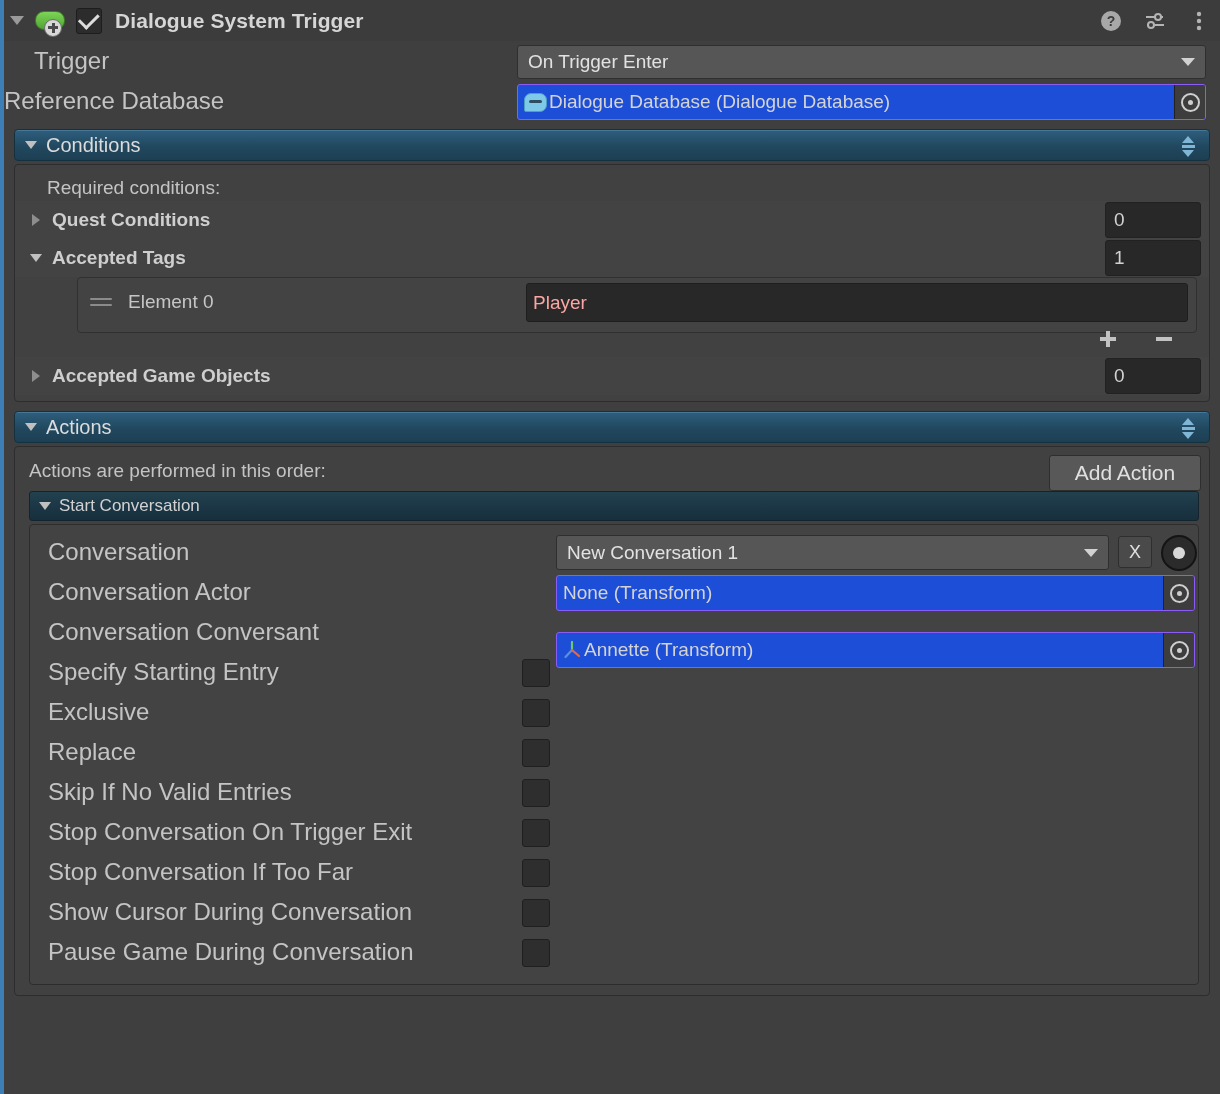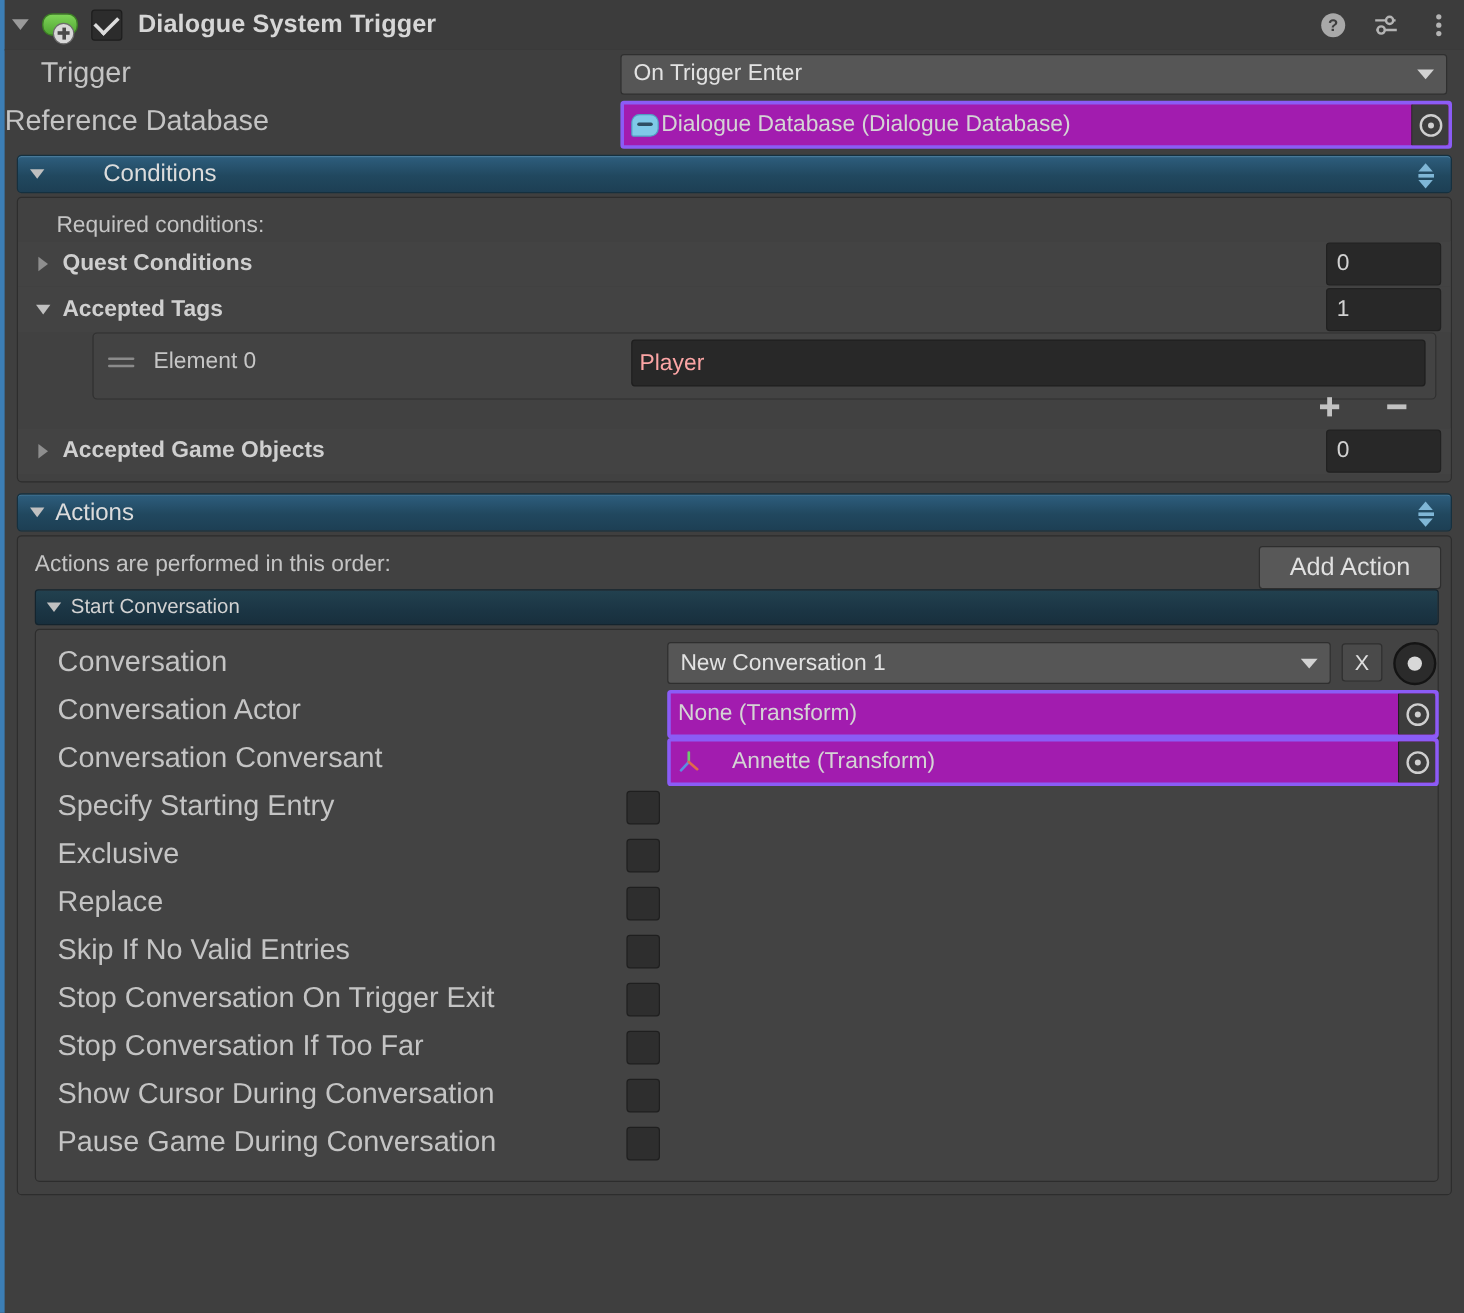--- a/index.html
+++ b/index.html
@@ -89,21 +89,21 @@
     display:flex;align-items:center;cursor:pointer;
   }
   .dropdown .dd-text{font-size:19px;color:#e2e2e2;padding-left:10px;flex:1;
     white-space:nowrap;overflow:hidden;}
   .dd-arrow{
     width:0;height:0;border-left:7px solid transparent;border-right:7px solid transparent;
     border-top:8px solid #d2d2d2;margin-right:10px;
   }
 
   .objfield{
-    position:absolute;border-radius:3px;background:#a21caf;border:3px solid #8b5cf6;
+    position:absolute;border-radius:3px;background:#1d4ed8;border:1px solid #8b5cf6;
     display:flex;align-items:center;cursor:pointer;
   }
   .objfield .of-text{font-size:19px;color:#d4d4d4;padding-left:6px;flex:1;
     white-space:nowrap;overflow:hidden;}
   .of-picker{
     width:30px;height:100%;display:flex;align-items:center;justify-content:center;
     background:#3d3d3d;border-left:1px solid #212121;border-radius:0 2px 2px 0;cursor:pointer;
   }
   .ring{width:15px;height:15px;border-radius:50%;border:2px solid #cfcfcf;
     display:flex;align-items:center;justify-content:center;}
@@ -267,21 +267,21 @@
         <div class="db-icon"></div>
         <div class="of-text" style="padding-left:2px;">Dialogue Database (Dialogue Database)</div>
         <div class="of-picker">
           <span class="ring">
               <i></i>
             </span>
         </div>
       </div>
     </div>
 
-    <div class="section-hd" style="margin-top:8px;width:1196px;gap:40px;">
+    <div class="section-hd" style="margin-top:8px;width:1196px;">
       <div class="shd-tri tri-down-sm"></div>
       <div class="shd-text">Conditions</div>
       <div class="reorder-handle">
         <div class="ro-up"></div>
           <div class="ro-bar"></div>
           <div class="ro-dn"></div>
       </div>
     </div>
 
     <div class="section-box" style="width:1196px;padding:8px 0 6px 0;">
@@ -392,21 +392,21 @@
             <div class="of-picker">
               <span class="ring">
                   <i></i>
                 </span>
             </div>
           </div>
         </div>
 
         <div class="prop-row" style="height:40px;padding-left:18px;">
           <div class="prop-label">Conversation Conversant</div>
-          <div class="objfield" style="left:526px;top:3px;width:637px;height:34px;gap:24px;">
+          <div class="objfield" style="left:526px;top:20px;width:637px;height:34px;">
             <div class="transform-icon">
               <svg width="19" height="18" viewBox="0 0 19 18">
                 <line x1="9" y1="9" x2="9" y2="1" stroke="#6ec96e" stroke-width="2.2" stroke-linecap="round"></line>
                 <line x1="9" y1="9" x2="2.5" y2="16" stroke="#5b8fe0" stroke-width="2.2" stroke-linecap="round"></line>
                 <line x1="9" y1="9" x2="16" y2="15" stroke="#e06a4b" stroke-width="2.2" stroke-linecap="round"></line>
               </svg>
             </div>
             <div class="of-text" style="padding-left:2px;">Annette (Transform)</div>
             <div class="of-picker">
               <span class="ring">

